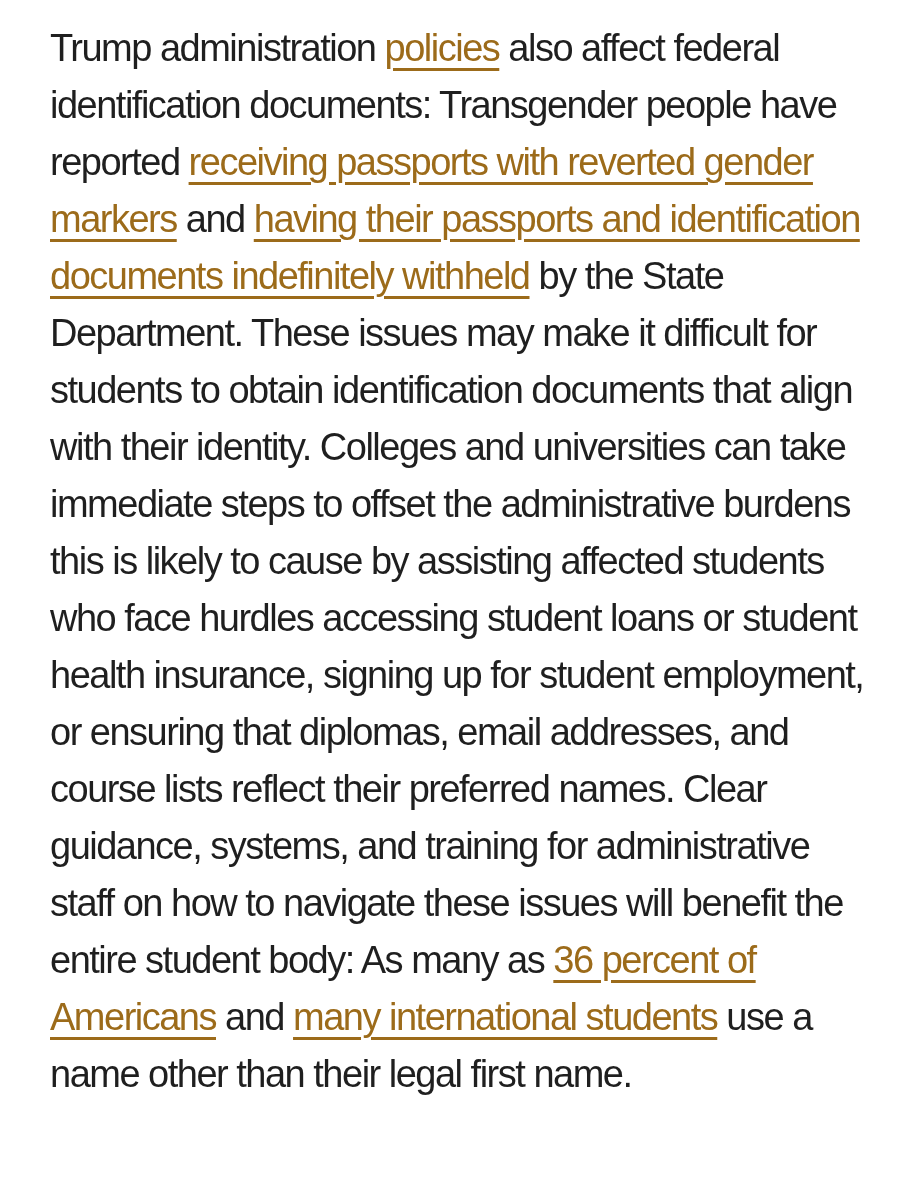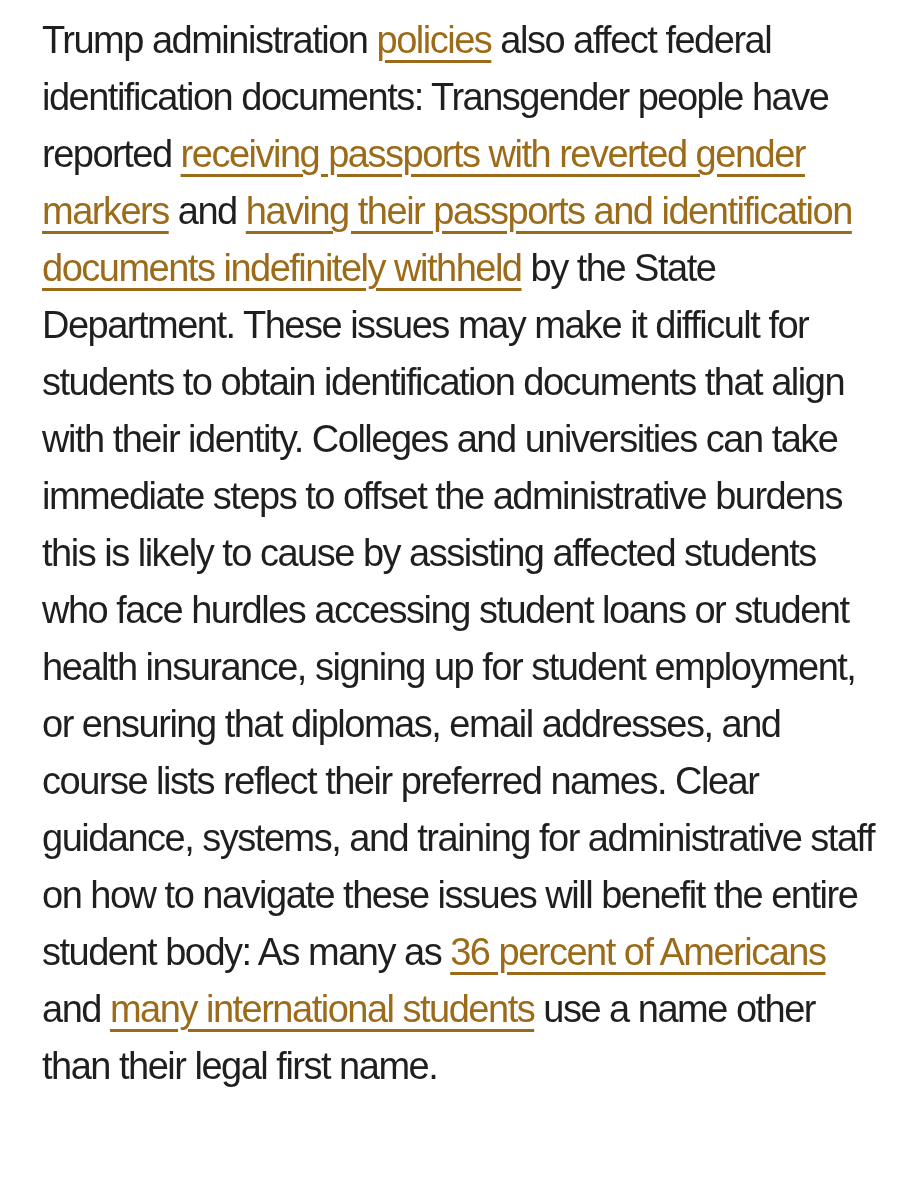--- a/index.html
+++ b/index.html
@@ -9,21 +9,21 @@
     width: 920px;
   }
   .page {
     box-sizing: border-box;
     width: 920px;
     min-height: 1200px;
     padding: 4px 36px 0 34px;
     background: var(--page-bg, #ffffff);
   }
   .article-paragraph {
-    margin: 8px;
+    margin: 16px;
     font-family: "Liberation Sans", "DejaVu Sans", sans-serif;
     font-size: 38px;
     line-height: 57px;
     letter-spacing: -1.5px;
     color: var(--text-color, #1f1f1f);
     font-weight: 400;
     text-align: left;
   }
   .article-paragraph a.inline-link {
     color: var(--link-color, #9c6b1a);

